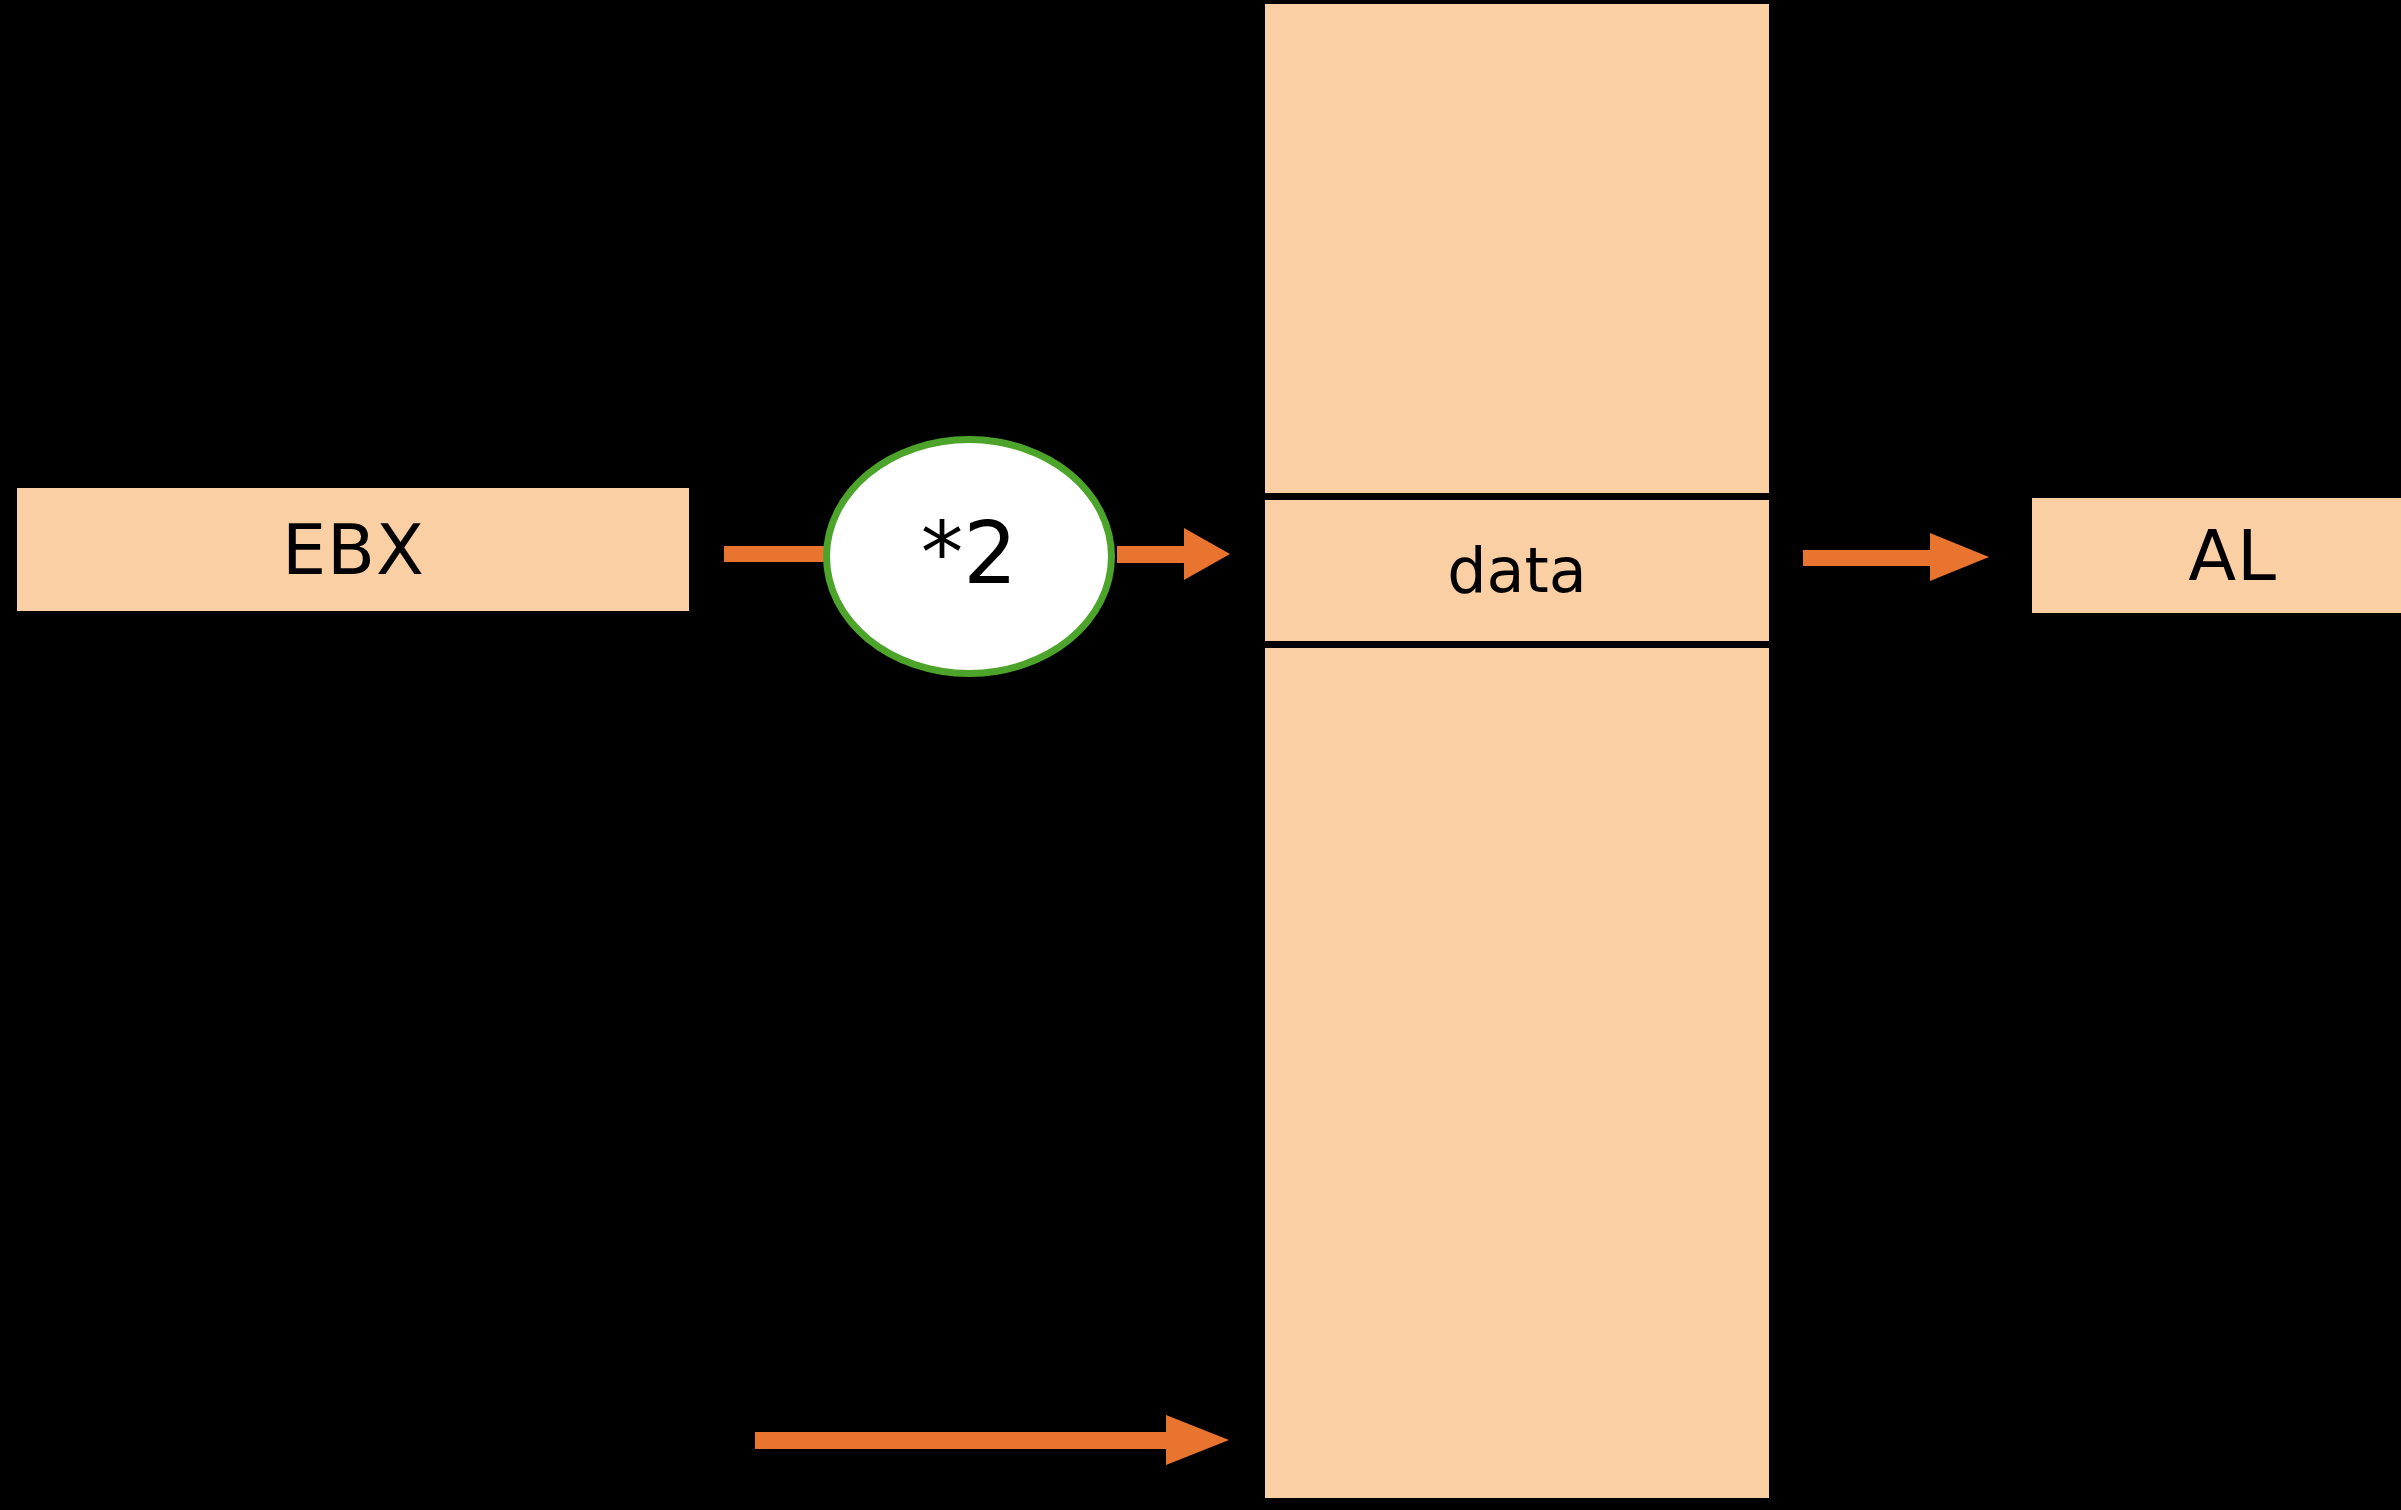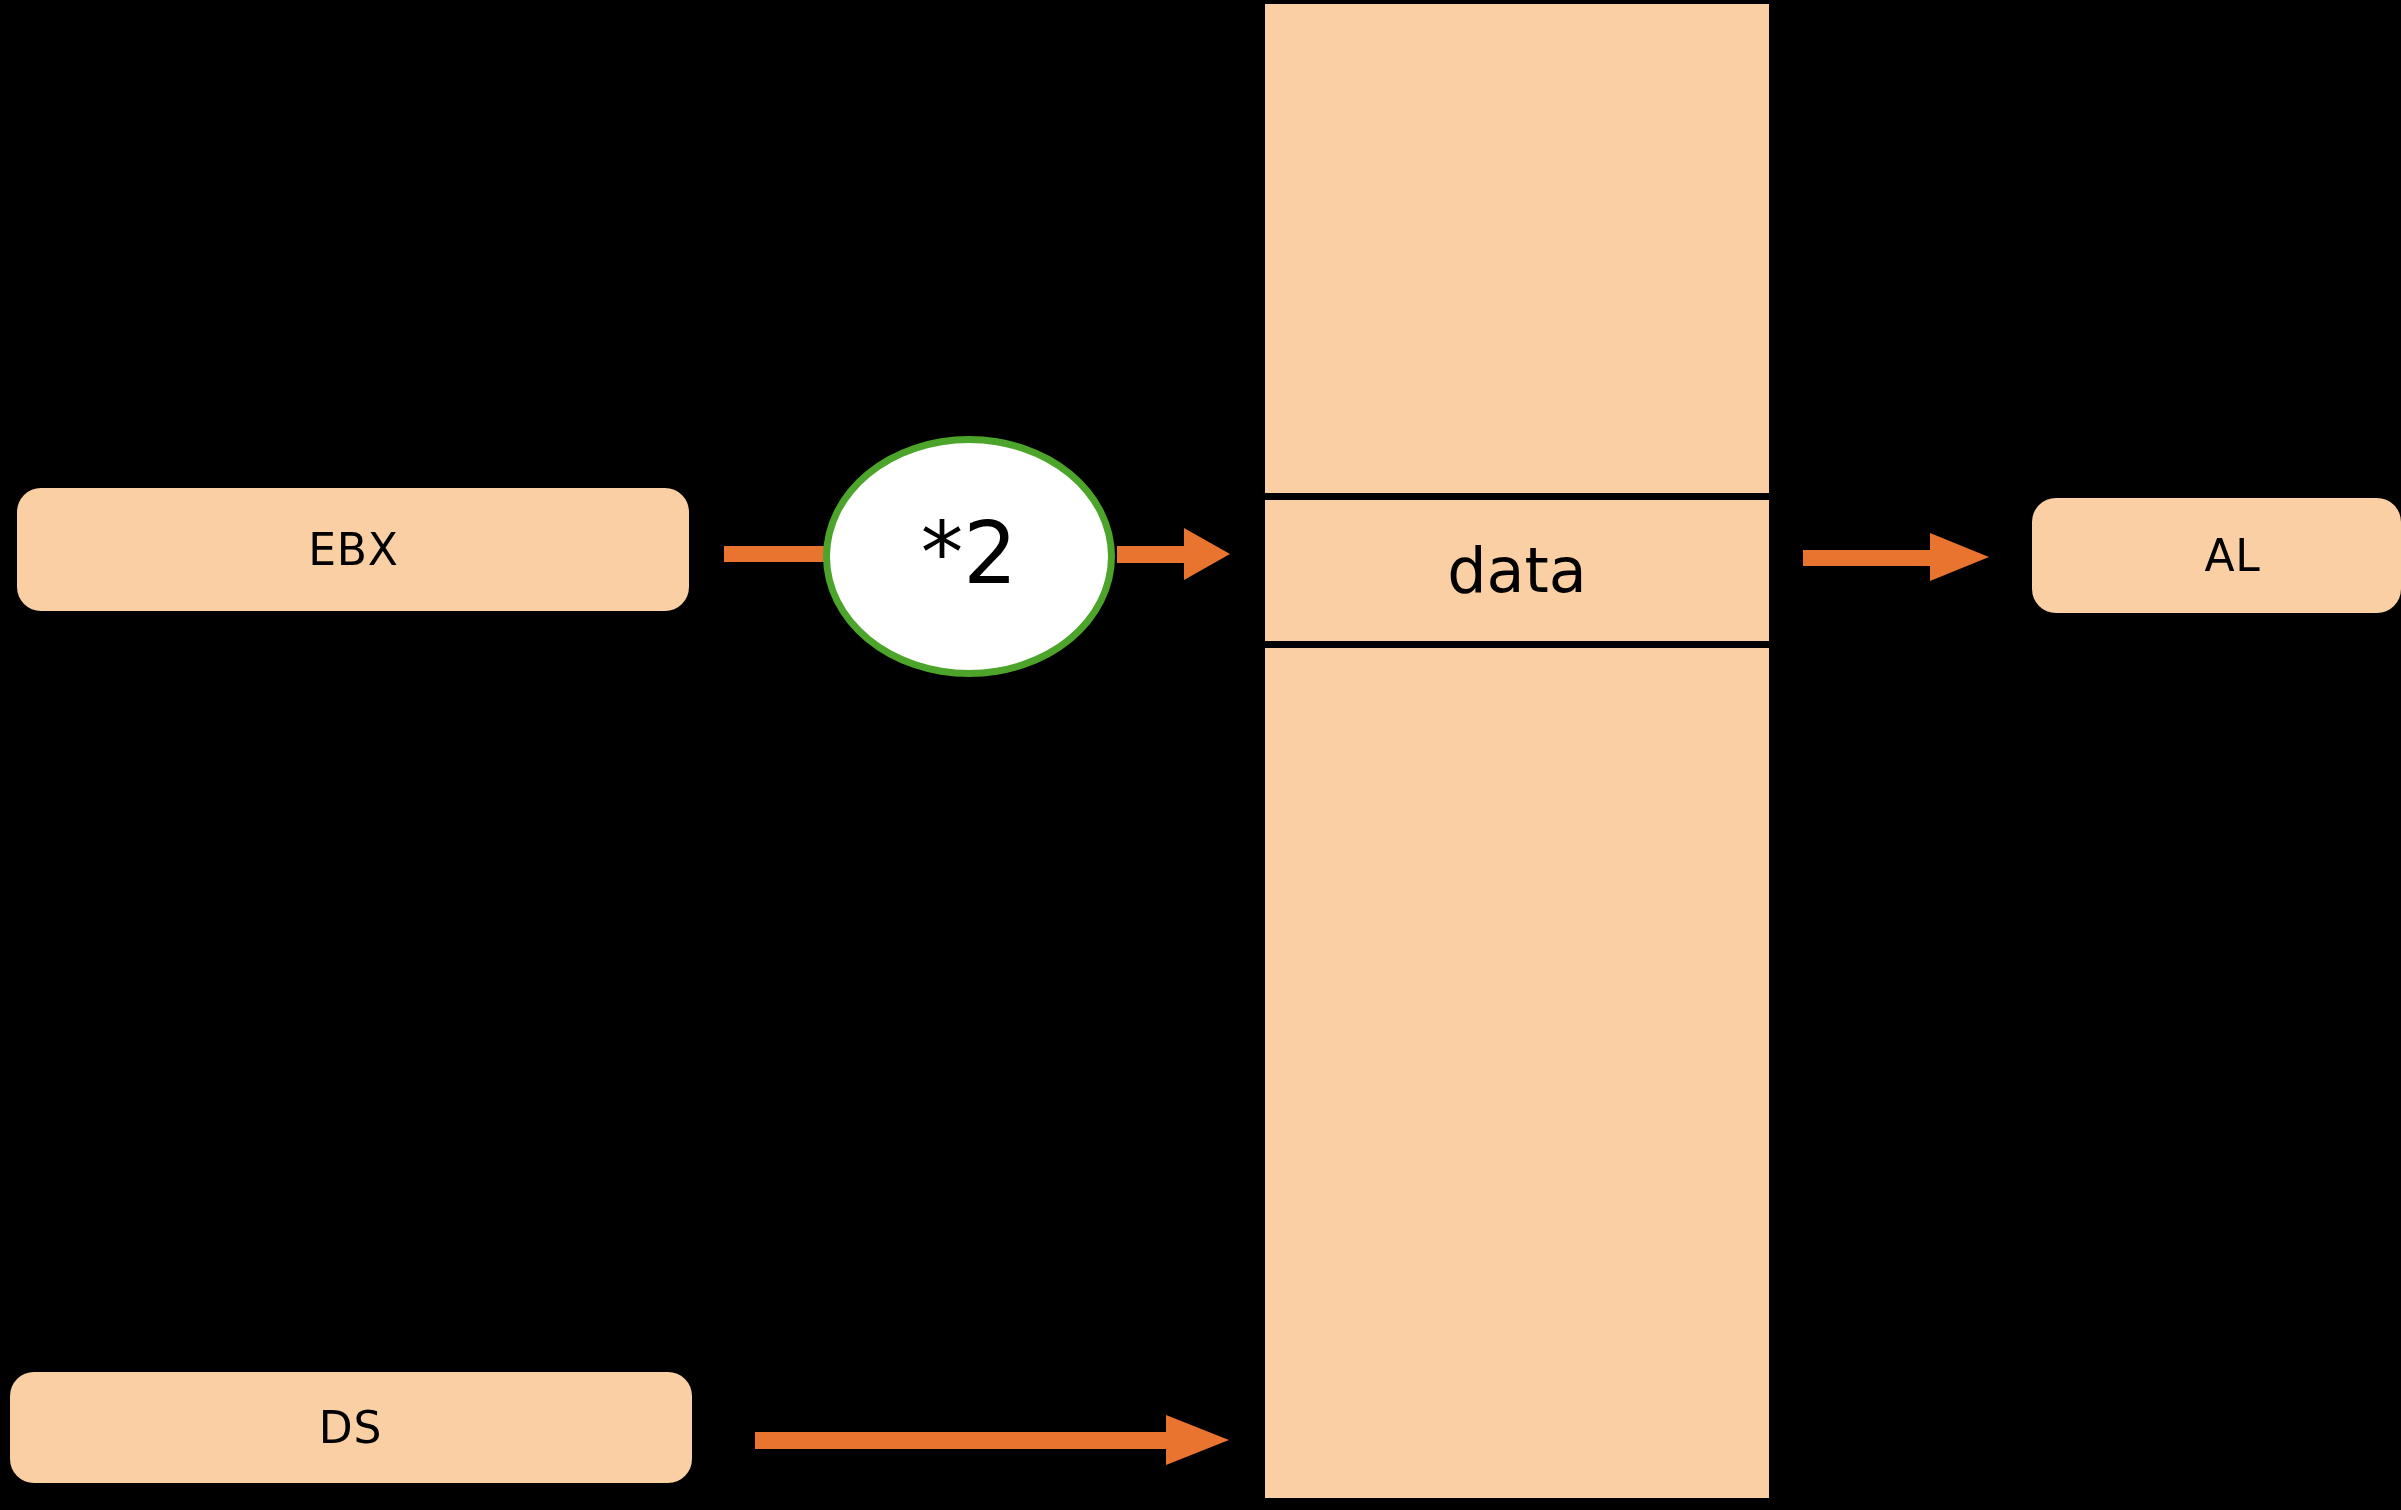--- a/index.html
+++ b/index.html
@@ -17,25 +17,24 @@
     background: #000000;
     overflow: hidden;
   }
   .reg-box {
     position: absolute;
     box-sizing: border-box;
     display: flex;
     align-items: center;
     justify-content: center;
     color: #000000;
-    font-size: 44px;
+    font-size: 70px;
     font-family: "DejaVu Sans", sans-serif;
     letter-spacing: 0.8px;
     line-height: 1;
-    border-radius: 24px;
   }
   
   #ebx-box {
     left: 17.4px;
     top: 488px;
     width: 672px;
     height: 123px;
     background: #F9CFA3;
   }
   
@@ -203,23 +202,20 @@
 
   <div id="arrow-mem-to-al" class="arrow">
     <div class="arrow-shaft"></div>
     <div class="arrow-head"></div>
   </div>
 
   <div id="al-box" class="reg-box">
     <span>AL</span>
   </div>
 
-  <div id="ds-box" class="reg-box">
-    <span>DS</span>
-  </div>
 
   <div id="arrow-ds-to-mem" class="arrow">
     <div class="arrow-shaft"></div>
     <div class="arrow-head"></div>
   </div>
 
 </div>
 
 
 </body></html>

